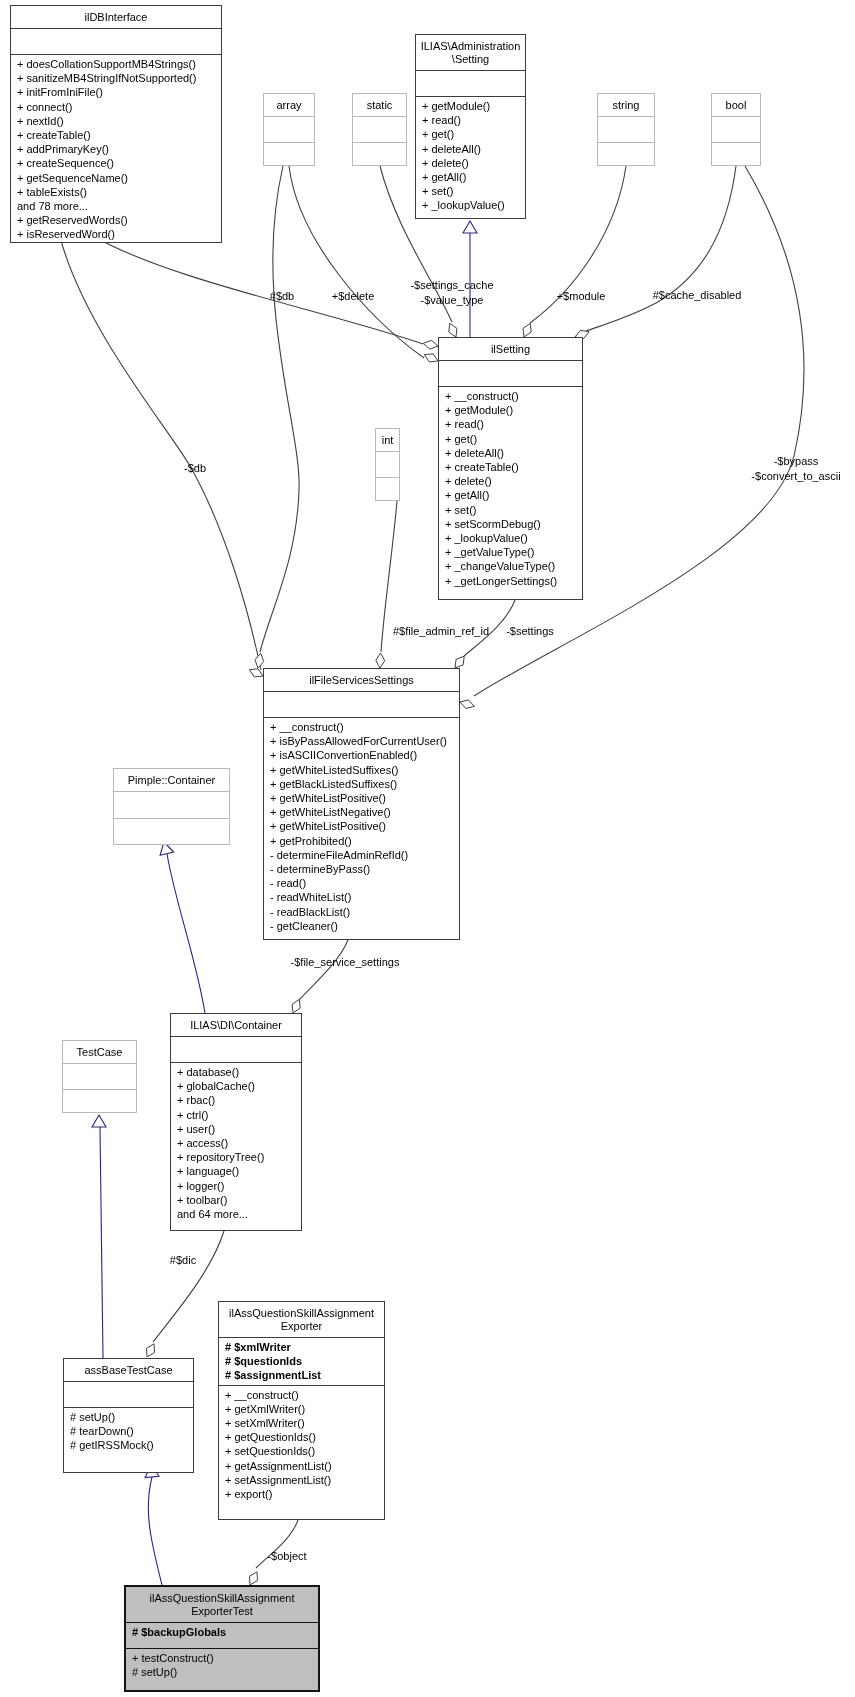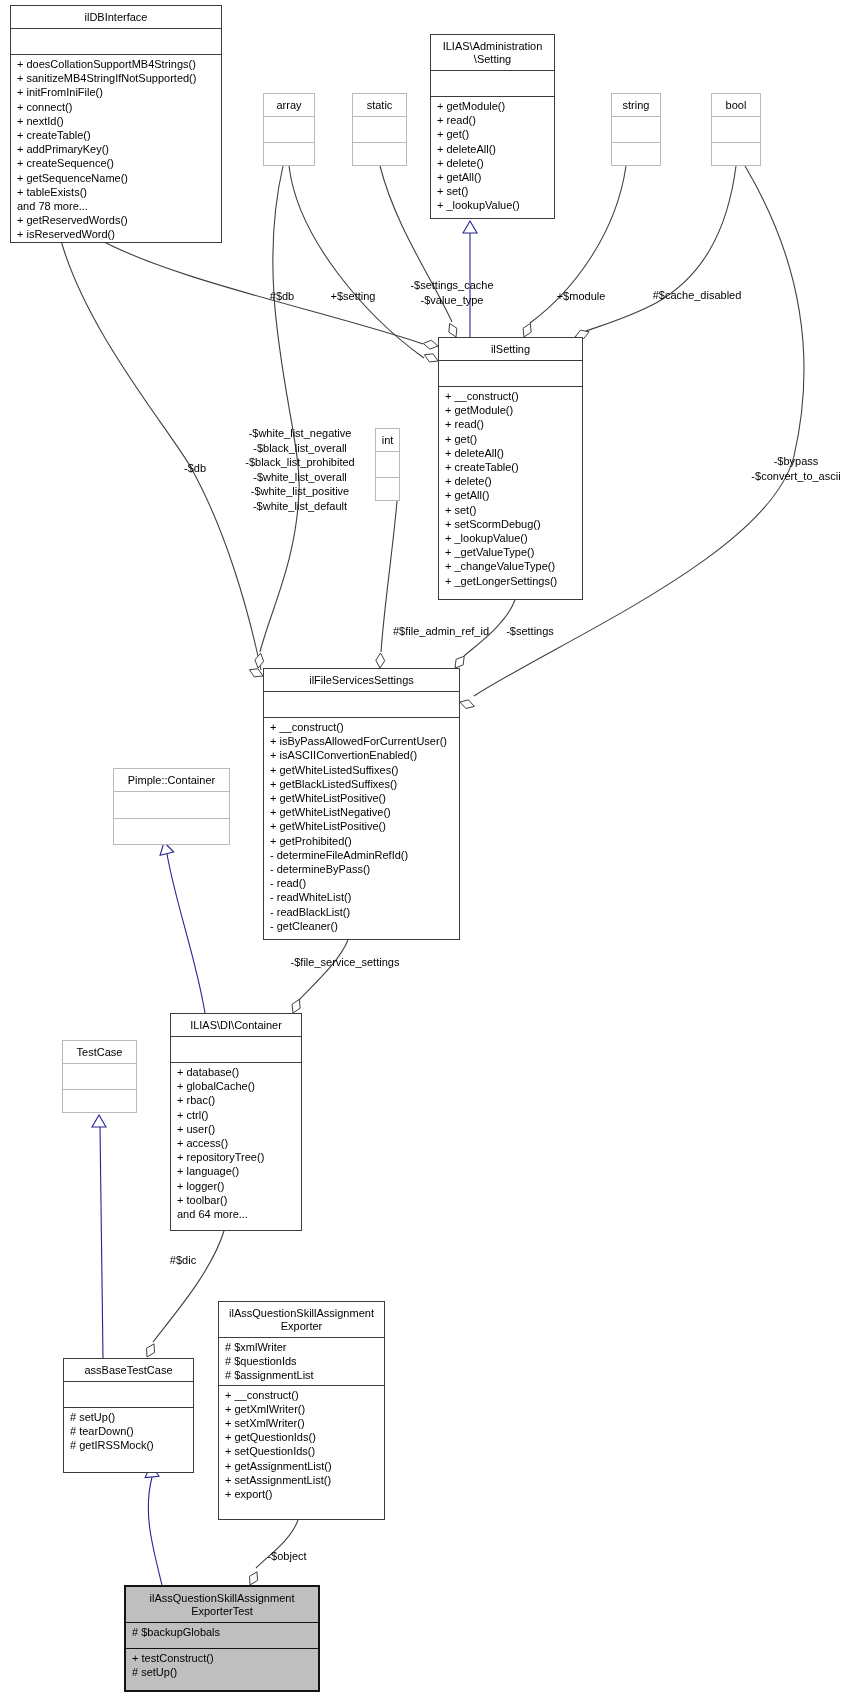--- a/index.html
+++ b/index.html
@@ -9,21 +9,21 @@
   .edge{fill:none;stroke-width:1.1px;}
   .assoc{stroke:#404040;}
   .inherit{stroke:#24248f;}
   .diamond{fill:#ffffff;stroke:#404040;stroke-width:1px;}
   .tri{fill:#ffffff;stroke:#24248f;stroke-width:1.1px;}
 
   .cls{position:absolute;display:flex;flex-direction:column;background:#fff;
        border:1px solid #3c3c3c;box-sizing:border-box;font-size:11px;color:#000;overflow:hidden;}
   .cls-title{text-align:center;padding:5px 3px 4px;white-space:pre-line;line-height:13px;
              border-bottom:1px solid #3c3c3c;}
-  .cls-attrs{min-height:21px;padding:2px 6px 2px;line-height:14.2px;border-bottom:1px solid #3c3c3c;}
+  .cls-attrs{min-height:21px;padding:2px 6px 2px;line-height:14.2px;border-bottom:1px solid #3c3c3c;font-weight:bold;}
   .cls-methods{flex:1;padding:2px 6px 2px;line-height:14.2px;}
   .cls .line{white-space:nowrap;}
 
   .cls.light{border-color:#b9b9b9;}
   .cls.light .cls-title{border-bottom-color:#b9b9b9;}
   .cls.light .cls-attrs{border-bottom-color:#b9b9b9;flex:1;}
   .cls.light .cls-methods{flex:1;}
 
   .cls.highlight{background:#bfbfbf;border:2px solid #141414;}
   .cls.highlight .cls-title{border-bottom-color:#141414;}
@@ -72,36 +72,28 @@
         <polygon points="147.0,1357.0 146.5,1348.3 154.0,1343.8 154.5,1352.5" class="diamond"></polygon>
         <polygon points="250.0,1585.0 249.5,1576.3 257.0,1571.8 257.5,1580.5" class="diamond"></polygon>
         <polygon points="470.0,221.0 477.0,233.0 463.0,233.0" class="tri"></polygon>
         <polygon points="164.0,842.0 173.7,852.0 160.1,855.3" class="tri"></polygon>
         <polygon points="99.0,1115.0 106.0,1127.0 92.0,1127.0" class="tri"></polygon>
         <polygon points="151.0,1465.0 159.0,1476.3 145.1,1477.6" class="tri"></polygon>
       </g>
   </svg>
 
   <div class="elabel" style="left:282px;top:289px">#$db</div>
-  <div class="elabel" style="left:353px;top:289px">+$setting</div>
+  <div class="elabel" style="left:353px;top:289px">+$delete</div>
   <div class="elabel" style="left:452px;top:278px">
       <div class="line">-$settings_cache</div>
       <div class="line">-$value_type</div>
     </div>
   <div class="elabel" style="left:581px;top:289px">+$module</div>
   <div class="elabel" style="left:697px;top:288px">#$cache_disabled</div>
   <div class="elabel" style="left:195px;top:461px">-$db</div>
-  <div class="elabel" style="left:300px;top:426px">
-      <div class="line">-$white_list_negative</div>
-      <div class="line">-$black_list_overall</div>
-      <div class="line">-$black_list_prohibited</div>
-      <div class="line">-$white_list_overall</div>
-      <div class="line">-$white_list_positive</div>
-      <div class="line">-$white_list_default</div>
-    </div>
   <div class="elabel" style="left:796px;top:454px">
       <div class="line">-$bypass</div>
       <div class="line">-$convert_to_ascii</div>
     </div>
   <div class="elabel" style="left:441px;top:624px">#$file_admin_ref_id</div>
   <div class="elabel" style="left:530px;top:624px">-$settings</div>
   <div class="elabel" style="left:345px;top:955px">-$file_service_settings</div>
   <div class="elabel" style="left:183px;top:1253px">#$dic</div>
   <div class="elabel" style="left:287px;top:1549px">-$object</div>
 
@@ -130,37 +122,37 @@
     <div class="cls-attrs"></div>
     <div class="cls-methods"></div>
   </div>
 
   <div class="cls light" style="left:352px;top:93px;width:55px;height:73px">
     <div class="cls-title">static</div>
     <div class="cls-attrs"></div>
     <div class="cls-methods"></div>
   </div>
 
-  <div class="cls" style="left:430px;top:34px;width:125px;height:185px">
+  <div class="cls" style="left:415px;top:34px;width:111px;height:185px">
     <div class="cls-title">ILIAS\Administration
 \Setting</div>
     <div class="cls-attrs"></div>
     <div class="cls-methods">
         <div class="line">+ getModule()</div>
         <div class="line">+ read()</div>
         <div class="line">+ get()</div>
         <div class="line">+ deleteAll()</div>
         <div class="line">+ delete()</div>
         <div class="line">+ getAll()</div>
         <div class="line">+ set()</div>
         <div class="line">+ _lookupValue()</div>
       </div>
   </div>
 
-  <div class="cls light" style="left:611px;top:93px;width:50px;height:73px">
+  <div class="cls light" style="left:597px;top:93px;width:58px;height:73px">
     <div class="cls-title">string</div>
     <div class="cls-attrs"></div>
     <div class="cls-methods"></div>
   </div>
 
   <div class="cls light" style="left:711px;top:93px;width:50px;height:73px">
     <div class="cls-title">bool</div>
     <div class="cls-attrs"></div>
     <div class="cls-methods"></div>
   </div>

